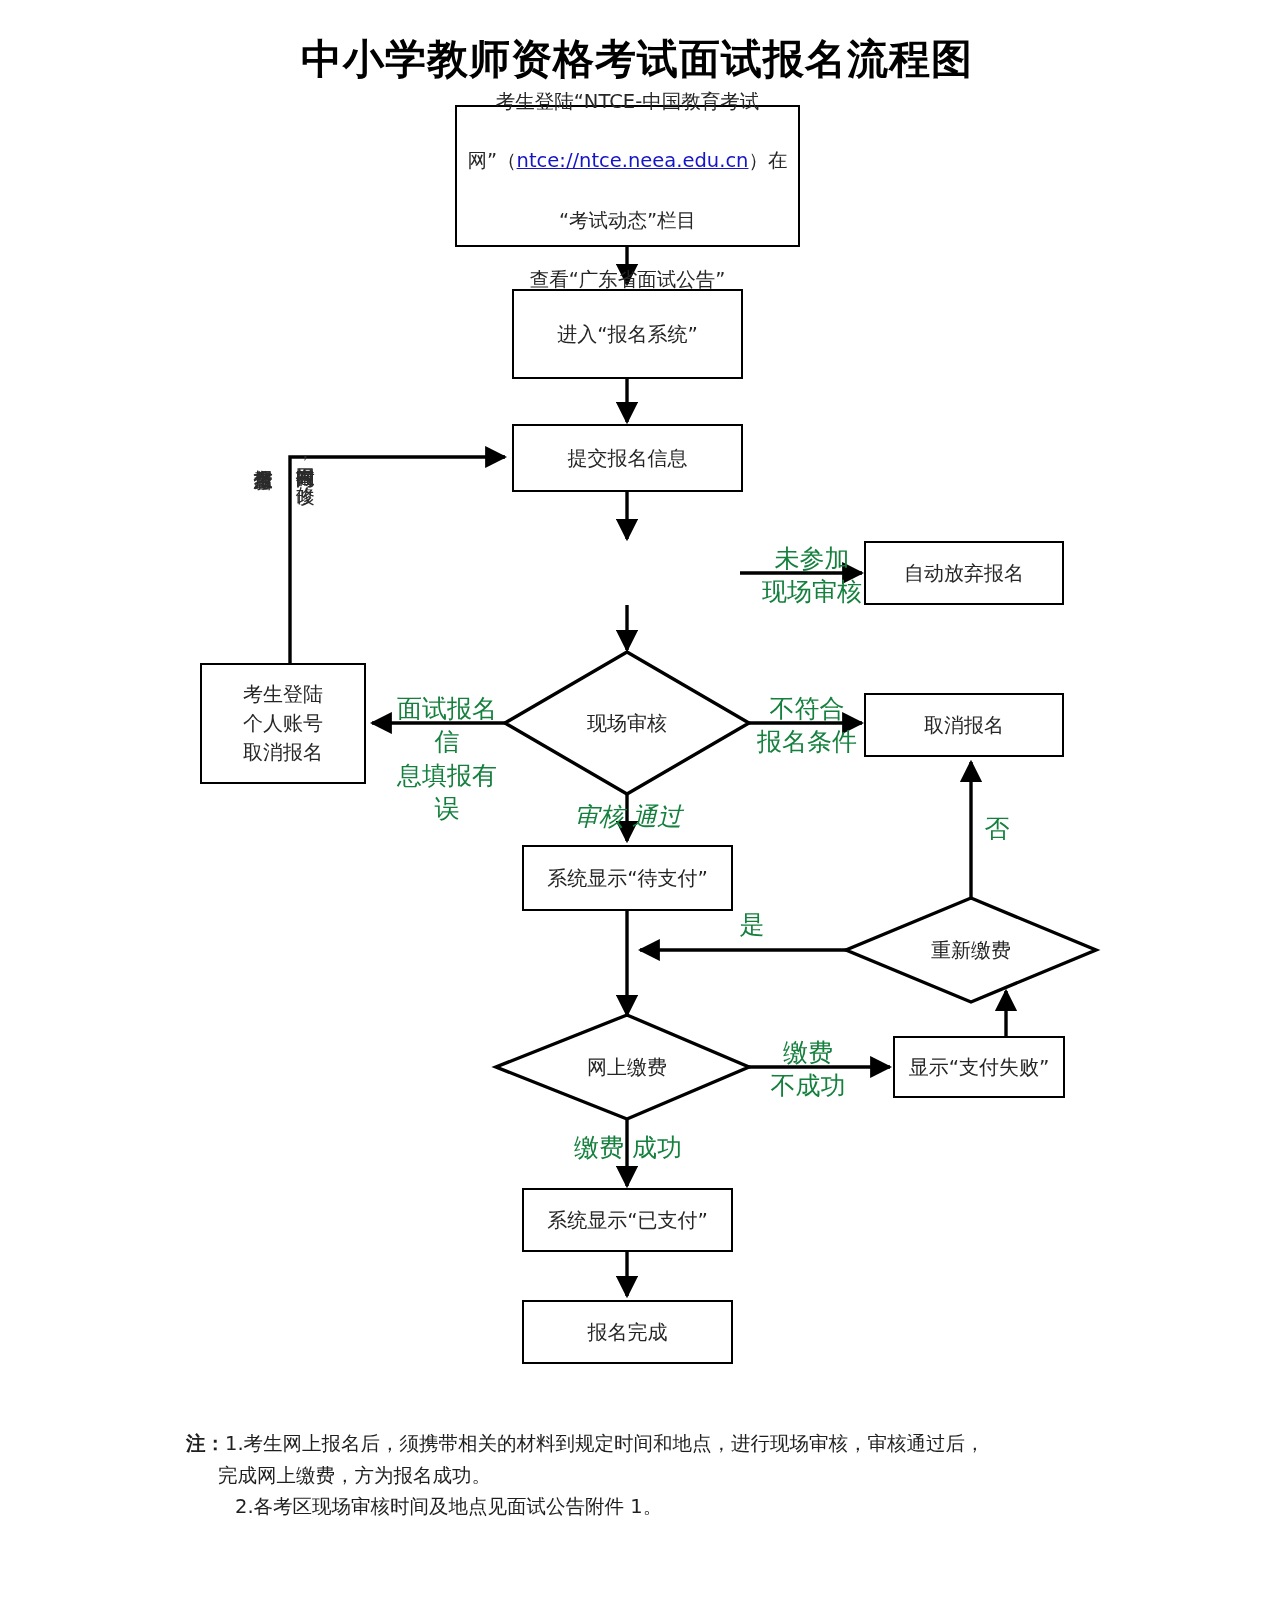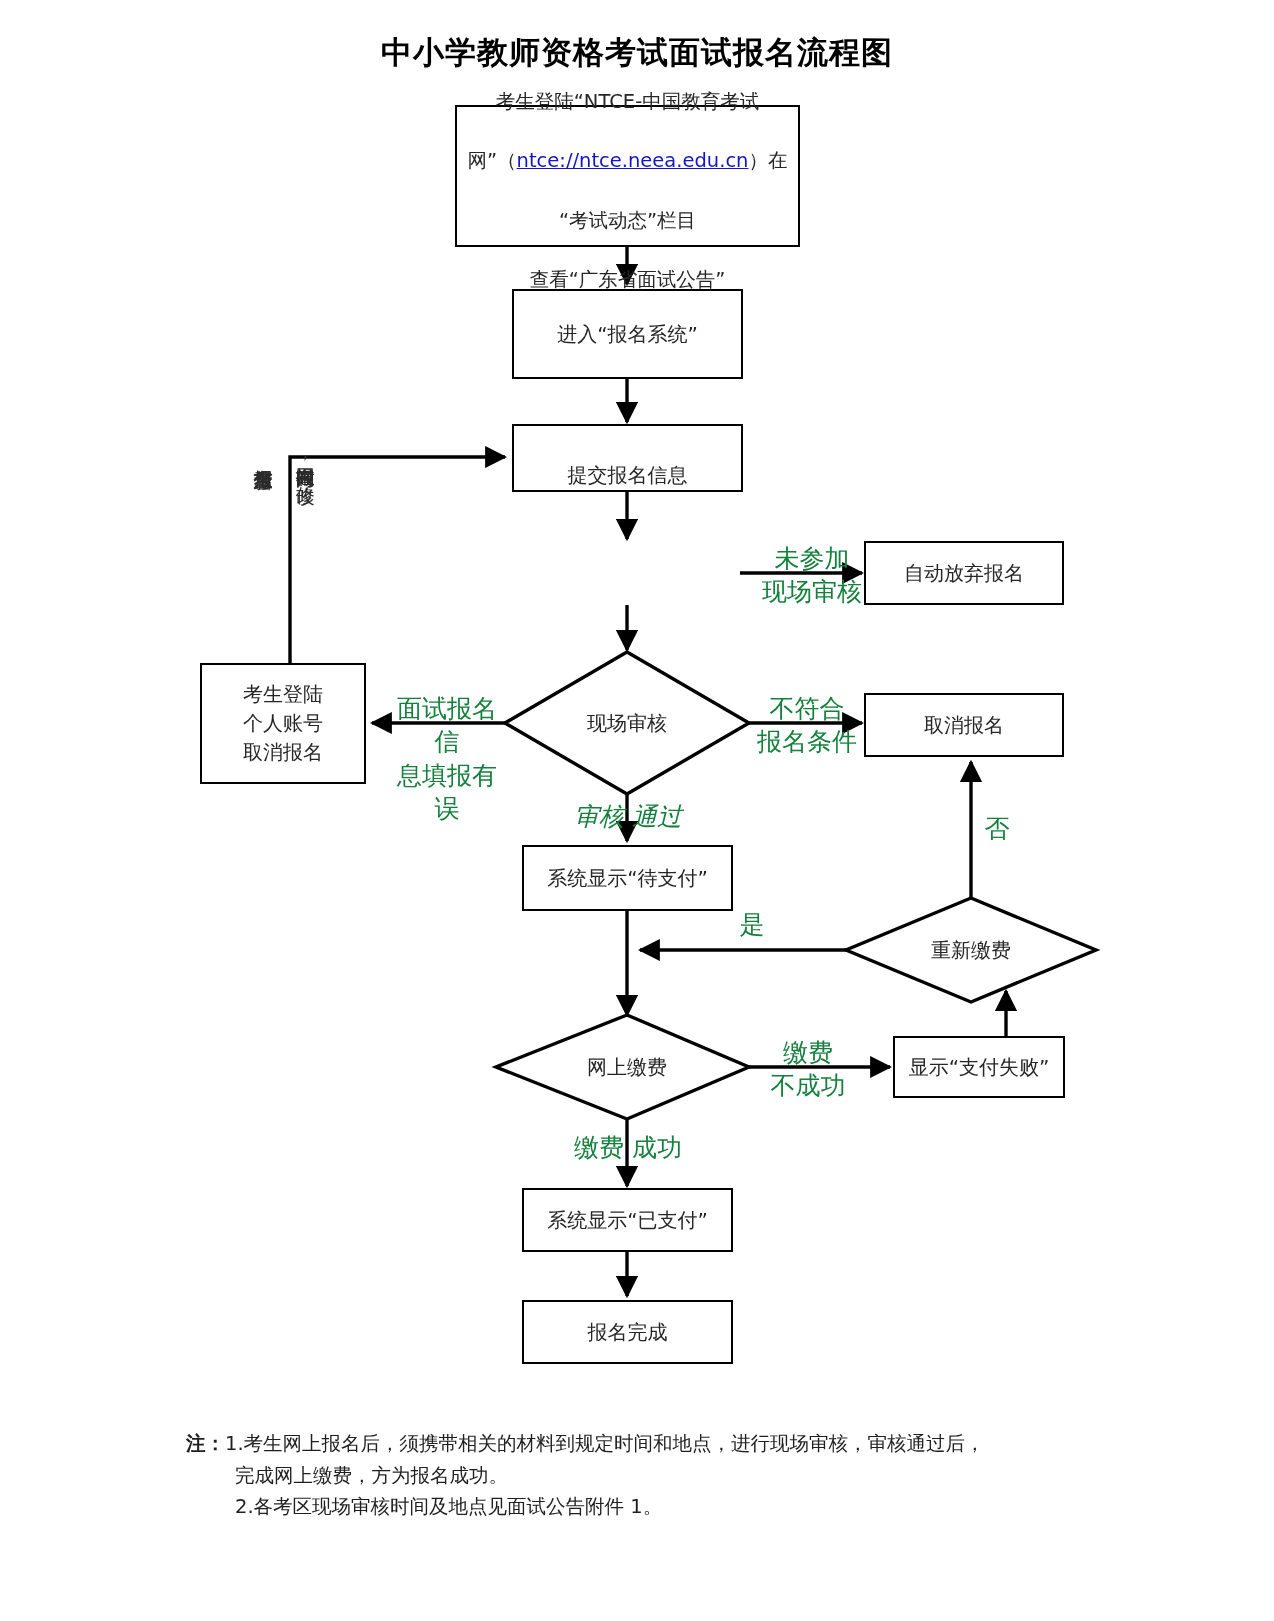--- a/index.html
+++ b/index.html
@@ -31,21 +31,21 @@
     top: 0;
     width: 1274px;
     height: 1621px;
   }
   .title {
     position: absolute;
     left: 0;
     top: 32px;
     width: 1274px;
     text-align: center;
-    font-size: 31px;
+    font-size: 41px;
     font-weight: bold;
     letter-spacing: 1px;
     color: #000;
   }
   .node {
     position: absolute;
     box-sizing: border-box;
     display: flex;
     align-items: center;
     justify-content: center;
@@ -102,21 +102,21 @@
     left: 186px;
     top: 1428px;
     width: 1010px;
     font-size: 19.5px;
     line-height: 1.62;
     color: #1f1f1f;
   }
   .notes-row { display: flex; align-items: flex-start; }
   .notes-label { font-weight: bold; flex: 0 0 auto; }
   .notes-body { flex: 1 1 auto; }
-  .note-line-2 { margin-left: 49px; }
+  .note-line-2 { margin-left: 32px; }
   .note-item-2 { margin-left: 49px; }
 </style>
 </head>
 <body>
 
 <div id="page">
 
   <div class="title">中小学教师资格考试面试报名流程图</div>
 
   <svg id="flow-svg" viewBox="0 0 1274 1621">
@@ -175,21 +175,21 @@
         <span>网”（</span><span class="url">ntce://ntce.neea.edu.cn</span><span>）在</span><br>
         <span>“考试动态”栏目</span><br>
         <span>查看“广东省面试公告”</span>
       </span>
     </div>
 
     <div class="node box" style="left:512px; top:289px; width:231px; height:90px;">
       <span class="node-text">进入“报名系统”</span>
     </div>
 
-    <div class="node box" style="left:512px; top:424px; width:231px; height:68px;align-items:flex-end;">
+    <div class="node box" style="left:512px; top:424px; width:231px; height:68px;">
       <span class="node-text">提交报名信息</span>
     </div>
 
 
     <div class="node box" style="left:864px; top:541px; width:200px; height:64px;">
       <span class="node-text">自动放弃报名</span>
     </div>
 
     <div class="diamond-label" style="left:547px; top:703px; width:160px; height:40px;">
       <span>现场审核</span>

